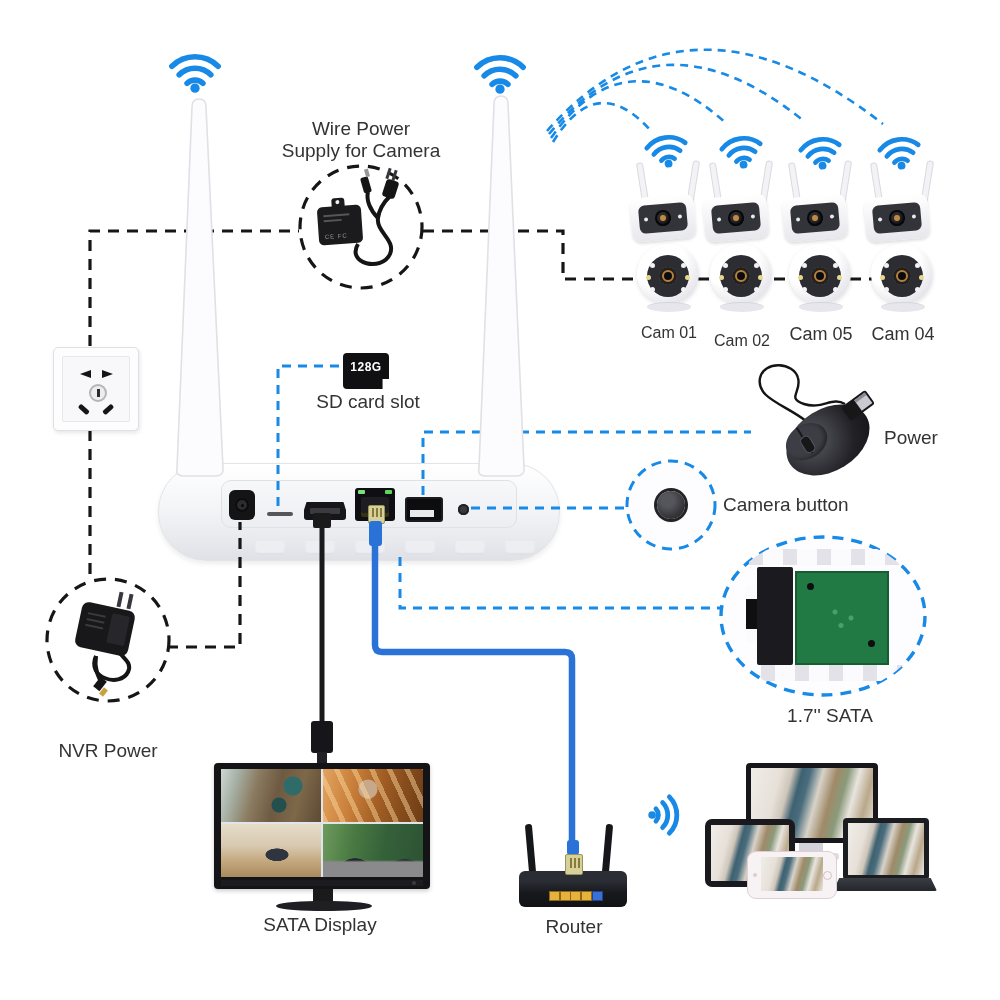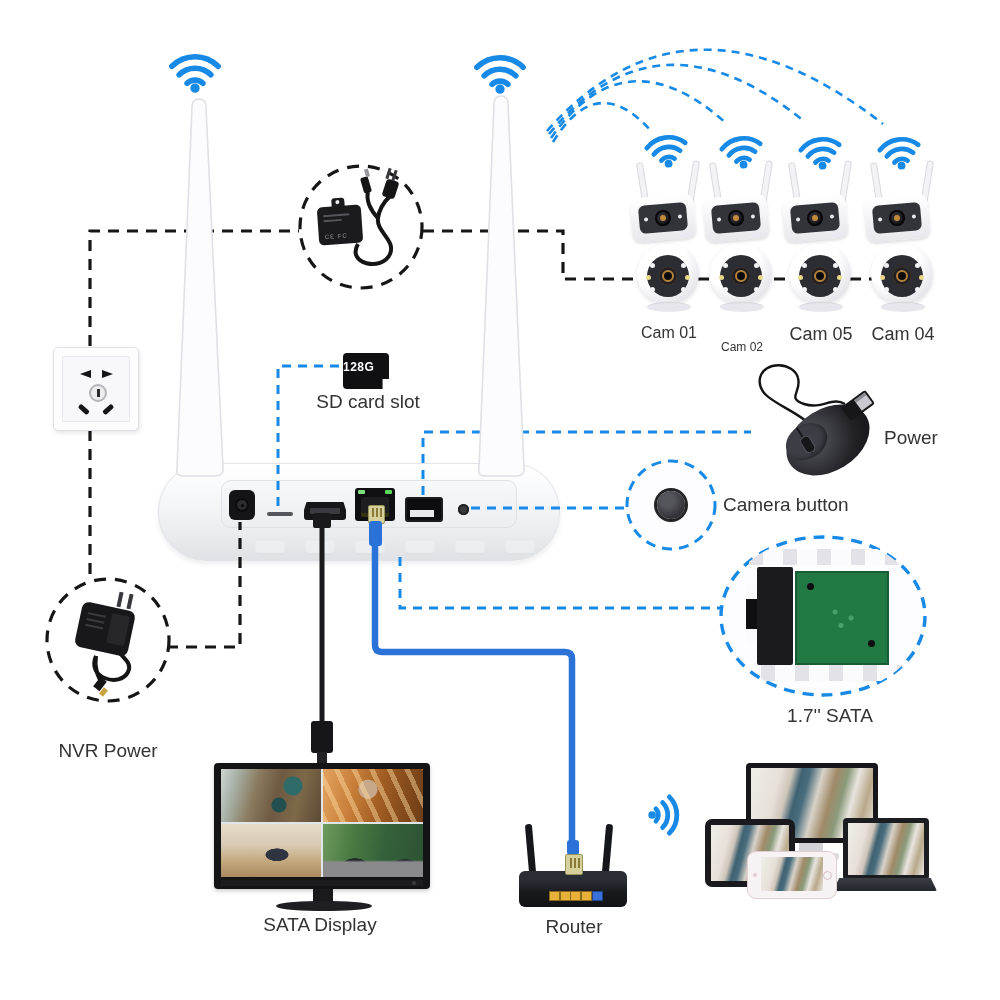--- a/index.html
+++ b/index.html
@@ -99,21 +99,21 @@
   .npw-body{left:78px;top:606px;width:54px;height:46px;background:#18181b;border-radius:7px;transform:rotate(12deg);}
   .npw-body .lab{position:absolute;right:5px;top:6px;width:18px;height:30px;background:#26262b;border-radius:2px;}
   .npw-body .v{position:absolute;left:7px;height:2px;width:18px;background:#3a3a3f;}
   .npw-prong{position:absolute;width:4px;height:15px;background:#37373c;transform:rotate(12deg);}
   .npw-tipb{left:96px;top:678px;width:8px;height:12px;background:#151515;transform:rotate(38deg);}
   .npw-tipg{left:101px;top:688px;width:5px;height:8px;background:#c9a23f;transform:rotate(38deg);}
 
   
   .sdcard{left:343px;top:353px;width:46px;height:36px;background:#101013;border-radius:4px;
     clip-path:polygon(0 0,100% 0,100% 72%,86% 72%,86% 100%,0 100%);
-    display:flex;align-items:flex-start;justify-content:flex-start;}
+    display:flex;align-items:flex-start;justify-content:center;}
   .sdcard span{color:#fff;font-size:12px;font-weight:bold;margin-top:7px;letter-spacing:.5px;}
 
   
   .mouse-body{left:783px;top:409px;width:90px;height:62px;border-radius:50%;transform:rotate(-32deg);
     background:radial-gradient(circle at 35% 35%,#4a4a52 0 18%,#212126 60%,#101014 100%);}
   .mouse-body .btns{position:absolute;left:4px;top:4px;width:44px;height:34px;border-radius:50%;
     background:#3d3d45;box-shadow:inset -2px -2px 4px rgba(0,0,0,.4);}
   .mouse-body .split{position:absolute;left:24px;top:4px;width:2px;height:30px;background:#17171b;}
   .mouse-body .wheel{position:absolute;left:20px;top:15px;width:9px;height:16px;border-radius:5px;
     background:#17171a;border:1px solid #55555e;}
@@ -549,22 +549,26 @@
       <span class="ball-led" style="left:-1px;top:20px;background:#e8d98a"></span>
       <span class="ball-led" style="left:3px;top:32px;background:#f2f2f4"></span>
       <span class="ball-led" style="right:3px;top:8px;background:#f2f2f4"></span>
       <span class="ball-led" style="right:-1px;top:20px;background:#e8d98a"></span>
       <span class="ball-led" style="right:3px;top:32px;background:#f2f2f4"></span>
     </div>
       </div>
     <div class="cam-foot"></div>
   </div>
 
+  <div class="lbl" style="left:270px;top:118px;width:182px">
+    <div>Wire Power</div>
+    <div>Supply for Camera</div>
+  </div>
   <div class="lbl" style="left:627px;top:324px;width:84px;font-size:16px">Cam 01</div>
-  <div class="lbl" style="left:700px;top:340px;width:84px;font-size:12px">Cam 02</div>
+  <div class="lbl" style="left:700px;top:332px;width:84px;font-size:16px">Cam 02</div>
   <div class="lbl" style="left:779px;top:324px;width:84px;font-size:18px">Cam 05</div>
   <div class="lbl" style="left:861px;top:324px;width:84px;font-size:18px">Cam 04</div>
   <div class="lbl" style="left:300px;top:391px;width:136px">SD card slot</div>
   <div class="lbl" style="left:884px;top:427px;width:80px;text-align:left">Power</div>
   <div class="lbl" style="left:723px;top:494px;width:130px;text-align:left">Camera button</div>
   <div class="lbl" style="left:760px;top:705px;width:140px">1.7'' SATA</div>
   <div class="lbl" style="left:48px;top:740px;width:120px">NVR Power</div>
   <div class="lbl" style="left:250px;top:914px;width:140px">SATA Display</div>
   <div class="lbl" style="left:534px;top:916px;width:80px">Router</div>
 

